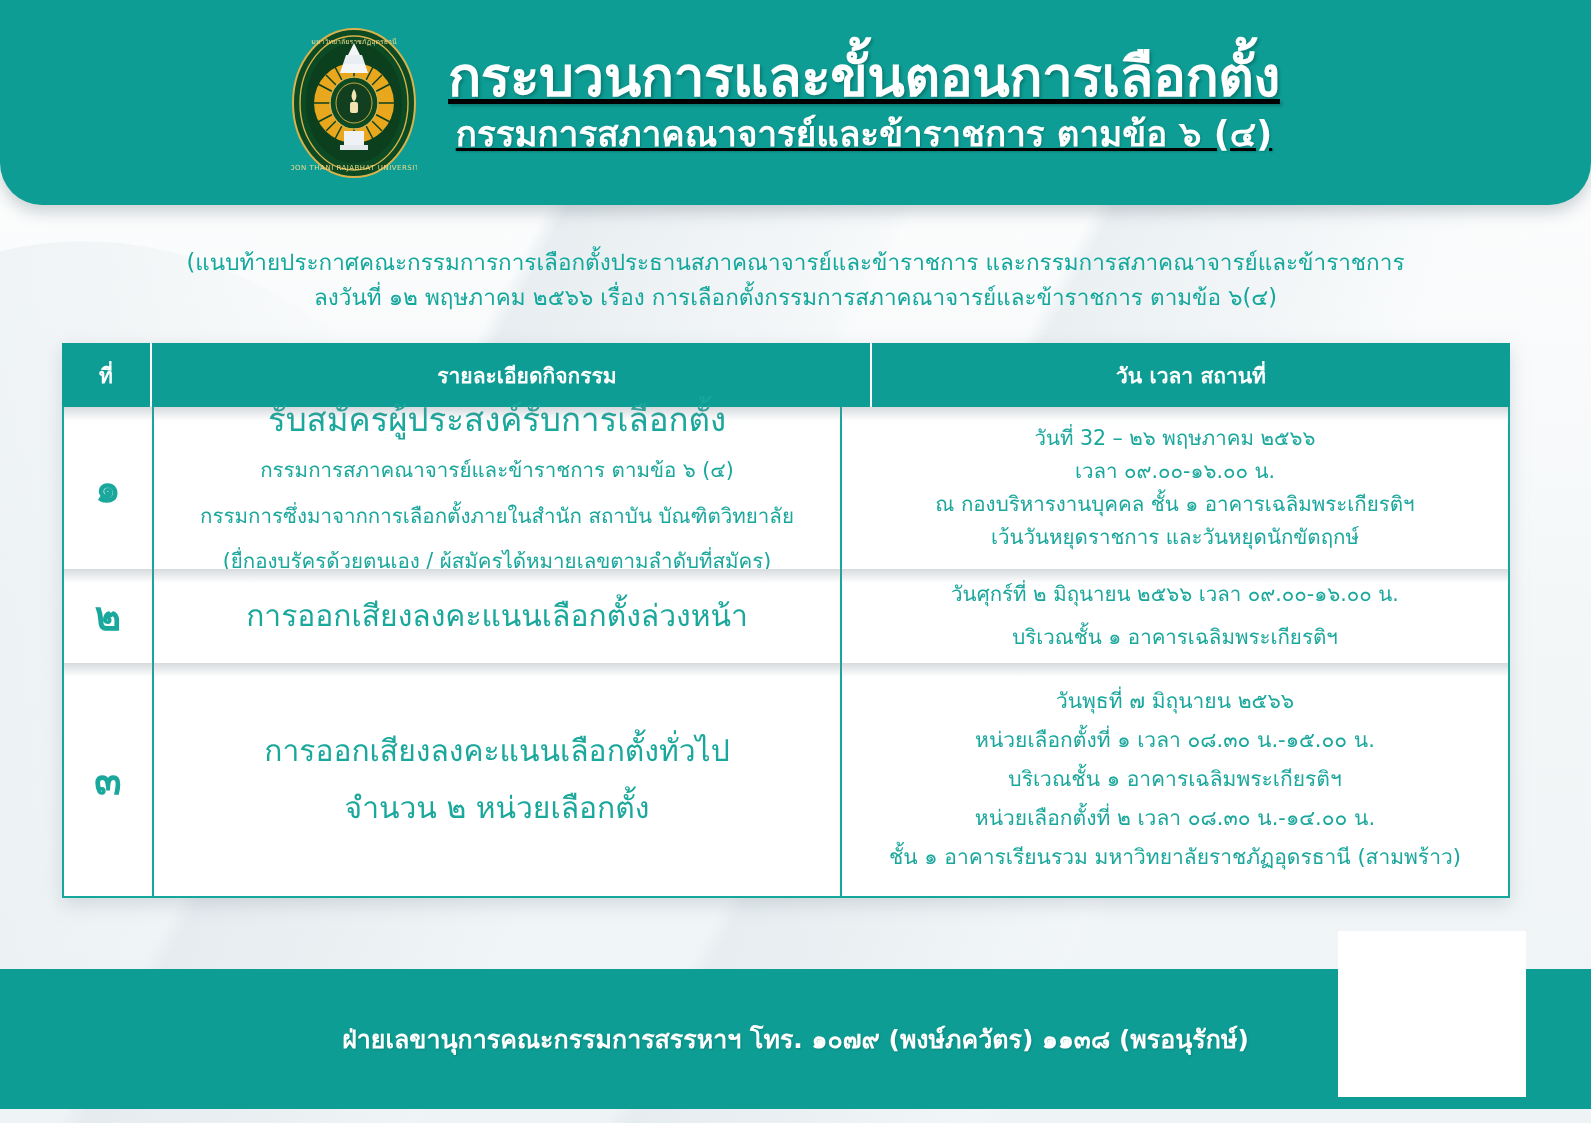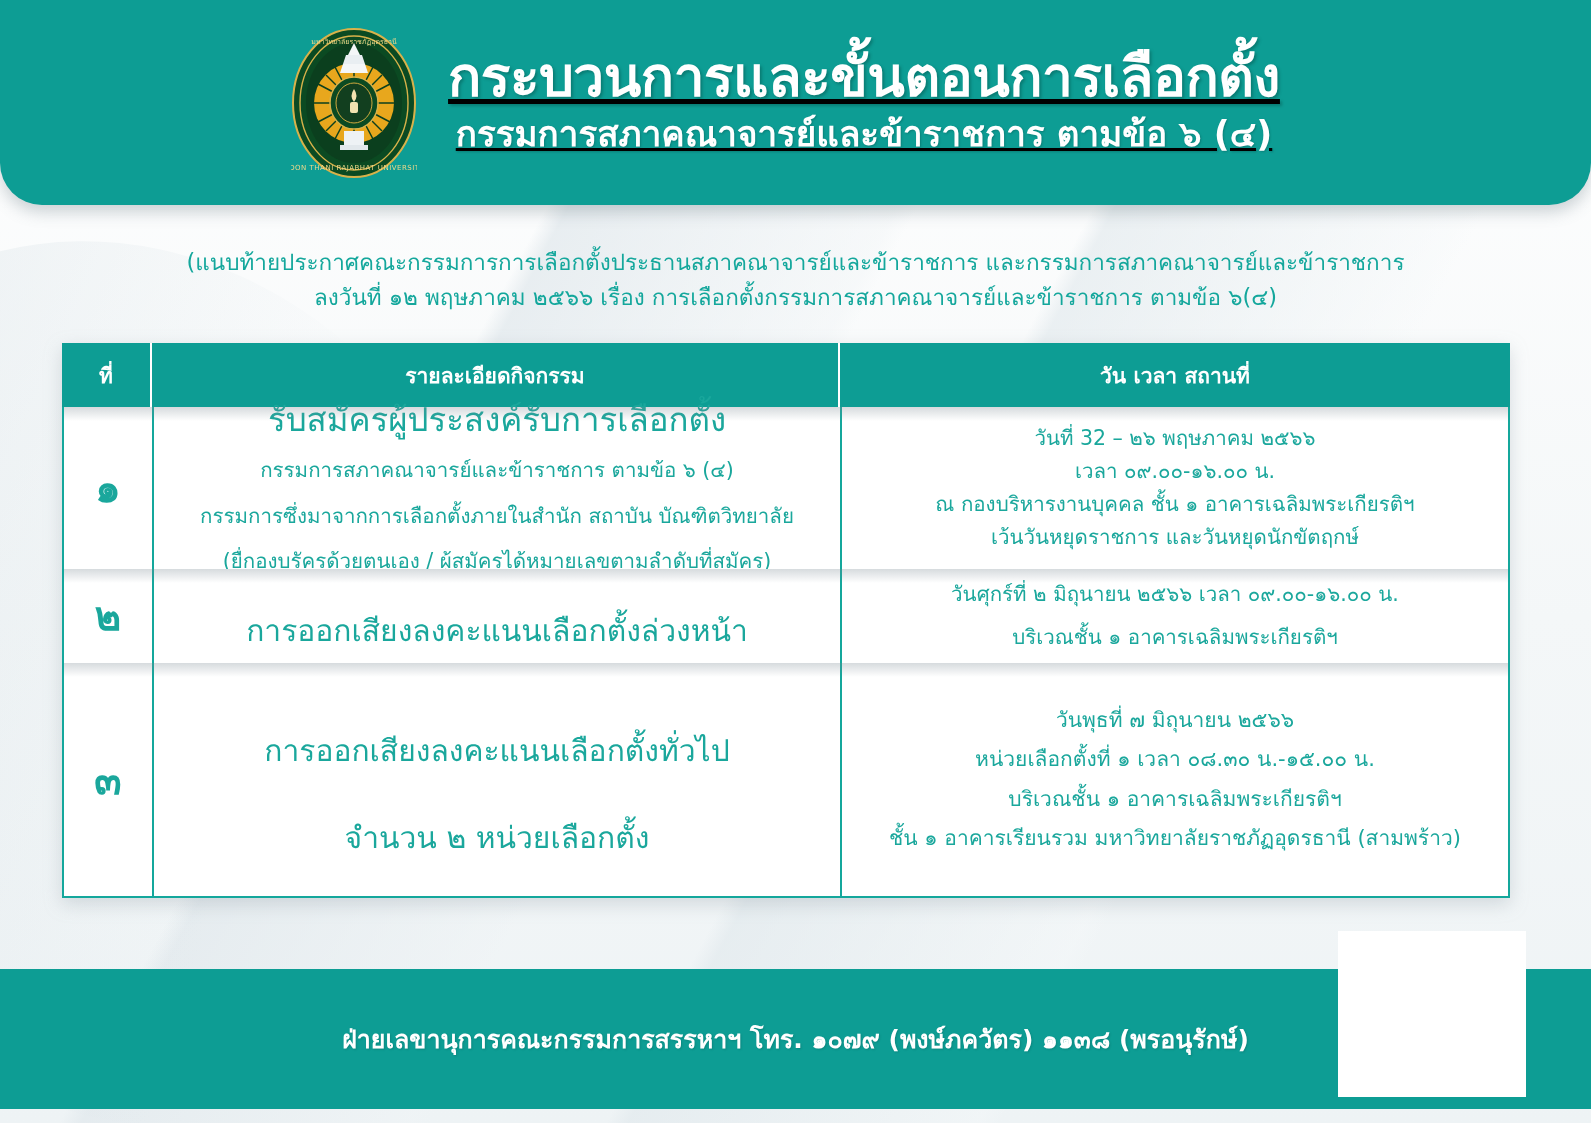--- a/index.html
+++ b/index.html
@@ -119,21 +119,21 @@
     align-items: center;
     color: #ffffff;
     font-size: 21px;
     font-weight: bold;
   }
   .thead .c { display:flex; align-items:center; justify-content:center; height:100%; }
   .c-no   { width: 90px; flex: 0 0 90px; }
   .c-act  { width: 688px; flex: 0 0 688px; }
   .c-when { flex: 1 1 auto; }
   .thead .c-no   { border-right: 2px solid #ffffff; }
-  .thead .c-act  { border-right: 2px solid #ffffff; }
+  .thead .c-act  { border-right: 2px solid #ffffff; margin-left: 32px; }
 
   .trow {
     display: flex;
     background: #ffffff;
     border-left: 2px solid #14a79c;
     border-right: 2px solid #14a79c;
     position: relative;
   }
   .trow::before {
     content: "";
@@ -155,21 +155,21 @@
   }
   .trow .c-no   { border-right: 2px solid #14a79c; font-size: 40px; font-weight: bold; }
   .trow .c-act  { border-right: 2px solid #14a79c; gap: 16px; }
 
   .r1 { height: 162px; }
   .r2 { height: 94px; }
   .r3 { height: 235px; }
 
   .act-title { font-size: 33px; line-height: 1.22; }
   .act-line  { font-size: 20.5px; line-height: 1.42; }
-  .act-big   { font-size: 30px; line-height: 1.35; margin-top: 30px; }
+  .act-big   { font-size: 30px; line-height: 1.35; }
 
   .when-line { font-size: 20.5px; line-height: 1.62; }
   .when-line.sp { margin-top: 10px; }
   .when-line-r3 { font-size: 21px; line-height: 1.86; }
 
   
   .footer {
     position: absolute;
     left: 0; bottom: 14px;
     width: 1591px;
@@ -304,20 +304,23 @@
         <div class="when-line-r3">
           <span class="unit"></span><span>วันพุธที่  ๗  มิถุนายน  ๒๕๖๖</span>
         </div>
         <div class="when-line-r3">
           <span class="unit">หน่วยเลือกตั้งที่ ๑</span><span>  เวลา ๐๘.๓๐ น.-๑๕.๐๐ น.</span>
         </div>
         <div class="when-line-r3">
           <span class="unit"></span><span>บริเวณชั้น ๑  อาคารเฉลิมพระเกียรติฯ</span>
         </div>
         <div class="when-line-r3">
+          <span class="unit">หน่วยเลือกตั้งที่ ๒</span><span>  เวลา ๐๘.๓๐ น.-๑๔.๐๐ น.</span>
+        </div>
+        <div class="when-line-r3">
           <span class="unit"></span><span>ชั้น ๑ อาคารเรียนรวม  มหาวิทยาลัยราชภัฏอุดรธานี (สามพร้าว)</span>
         </div>
       </div>
     </div>
 
   </div>
 
   <div class="footer-sep"></div>
   <div class="footer">
     <div class="footer-text">ฝ่ายเลขานุการคณะกรรมการสรรหาฯ โทร. ๑๐๗๙ (พงษ์ภควัตร) ๑๑๓๘ (พรอนุรักษ์)</div>

